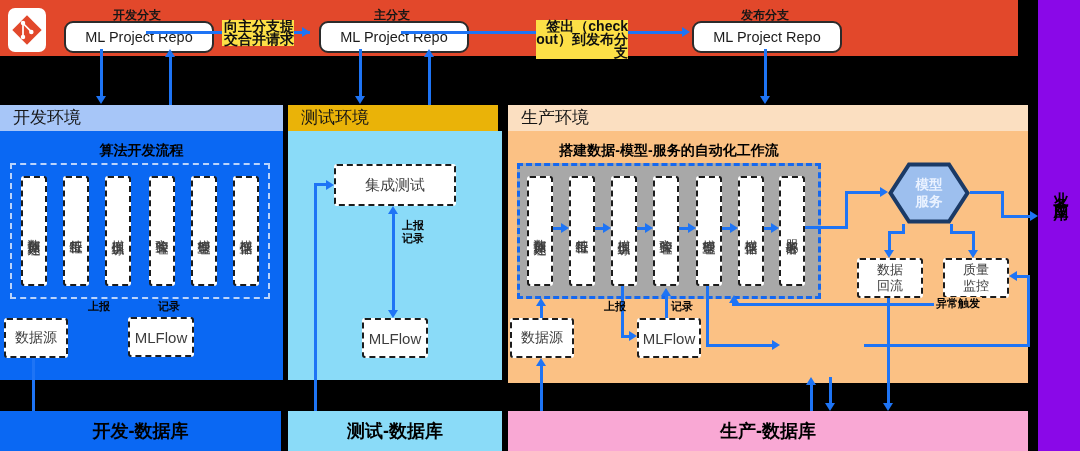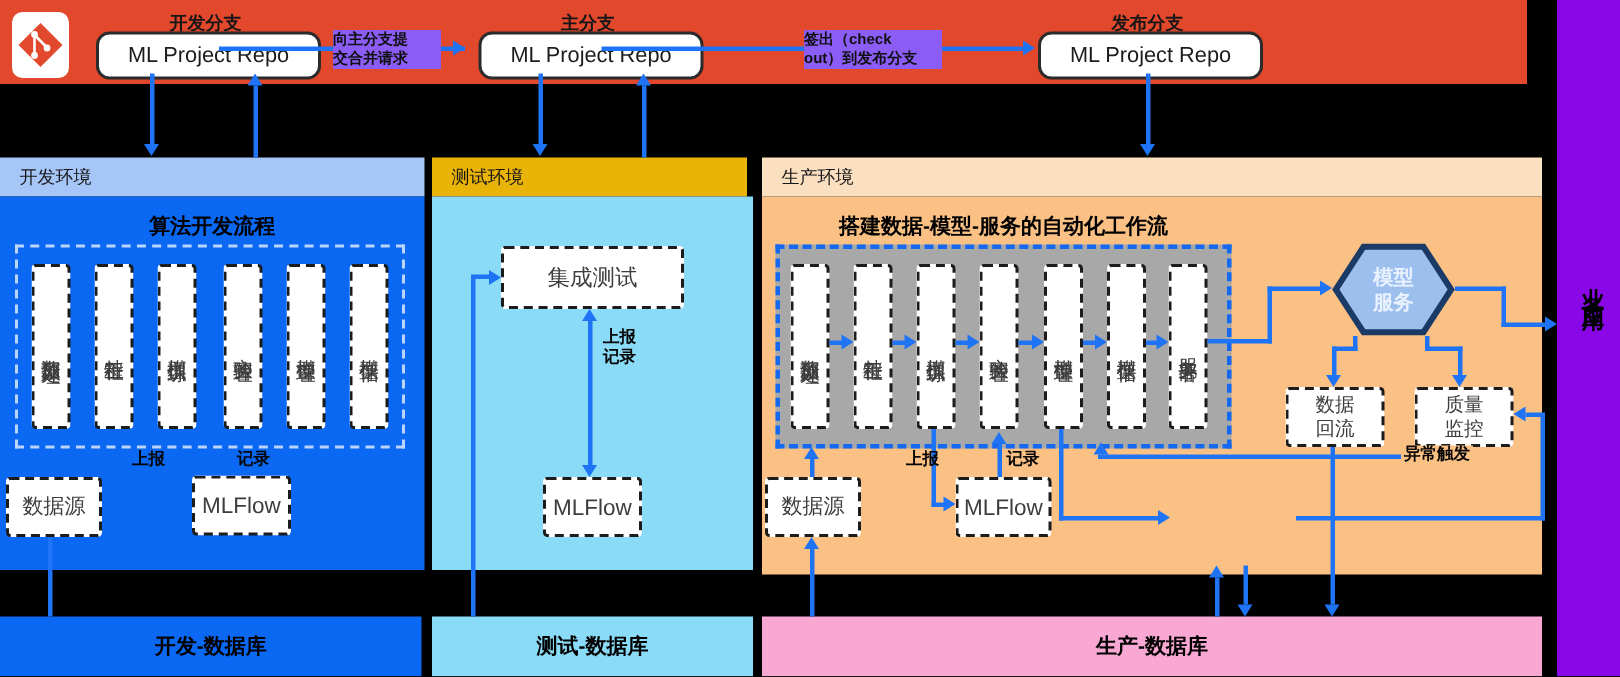--- a/index.html
+++ b/index.html
@@ -6,25 +6,25 @@
   html,body{margin:0;padding:0;background:#000;}
   body{font-family:"Liberation Sans","DejaVu Sans",sans-serif;}
   #stage{position:relative;width:1080px;height:451px;background:#000;overflow:hidden;}
   .abs{position:absolute;}
   .ml{white-space:pre-line;}
   
   .topbar{left:0;top:2;width:1018px;height:56px;background:#E2482B;}
   .gitlogo{left:8px;top:8px;width:38px;height:44px;background:#fff;border-radius:7px;display:flex;align-items:center;justify-content:center;}
   .branchlbl{top:7px;width:146px;text-align:center;font-size:12px;font-weight:bold;color:#161616;}
   .repobox{top:21px;width:146px;height:28px;background:#fff;border:2px solid #2b2b2b;border-radius:9px;display:flex;align-items:center;justify-content:center;font-size:14.5px;color:#1c1c1c;}
-  .barlbl{top:20px;font-size:10px;font-weight:bold;color:#101010;line-height:13px;text-align:left;background:#8b5cf6;z-index:7;}
-  
-  .envhead{top:105px;height:26px;line-height:26px;padding-left:13px;font-size:12px;color:#151515;box-sizing:border-box;}
+  .barlbl{top:20px;font-size:14px;font-weight:bold;color:#101010;line-height:13px;text-align:right;background:#fde047;z-index:7;}
+  
+  .envhead{top:105px;height:26px;line-height:26px;padding-left:13px;font-size:17px;color:#151515;box-sizing:border-box;}
   .envtitle{top:142px;text-align:center;font-weight:bold;font-size:14px;color:#000;}
-  .dbbar{top:411px;height:40px;display:flex;align-items:center;justify-content:center;font-weight:bold;font-size:14px;color:#000;}
+  .dbbar{top:411px;height:40px;display:flex;align-items:center;justify-content:center;font-weight:bold;font-size:18px;color:#000;}
   
   .dbox{background:#fff;border:2px dashed #1c1c1c;border-radius:3px;display:flex;align-items:center;justify-content:center;color:#3d3d3d;box-sizing:border-box;}
   .vbox{width:26px;height:110px;top:176px;}
   .vbox span{writing-mode:vertical-rl;text-orientation:upright;font-size:13px;letter-spacing:1px;line-height:1;}
   
   .sml{font-size:11px;font-weight:bold;color:#050505;z-index:7;line-height:13px;}
   
   .lh{position:absolute;height:3px;background:var(--arw);z-index:5;}
   .lv{position:absolute;width:3px;background:var(--arw);z-index:5;}
   .ah{position:absolute;width:0;height:0;z-index:6;}

